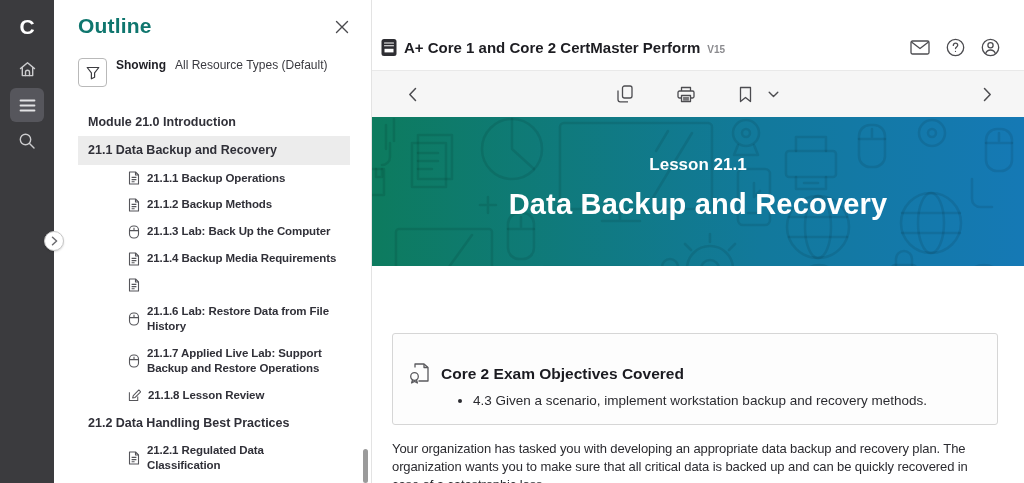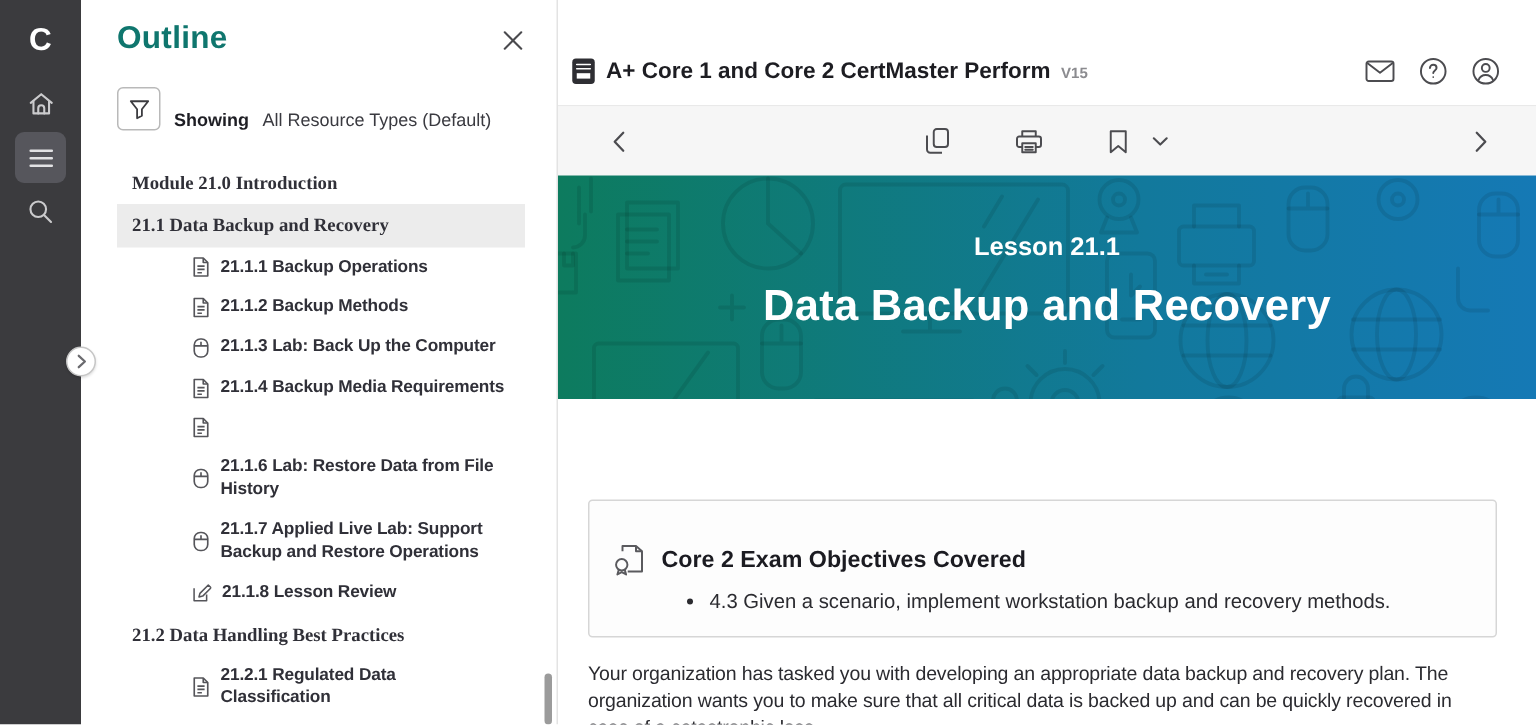--- a/index.html
+++ b/index.html
@@ -19,28 +19,28 @@
   .collapse-btn { position:absolute; left:44px; top:231px; width:20px; height:20px; border-radius:50%;
                   background:#fff; border:1px solid #c6c6c6; display:flex; align-items:center;
                   justify-content:center; cursor:pointer; z-index:5; box-shadow:0 1px 2px rgba(0,0,0,.15); }
 
   
   .panel { width:318px; flex:none; background:#fff; border-right:1px solid #e3e3e3;
            position:relative; padding-top:14px; }
   .panel-head { display:flex; align-items:flex-start; justify-content:space-between; padding:0 18px 0 24px; }
   .panel-title { font-size:21px; font-weight:700; color:#0f766e; letter-spacing:.2px; }
   .panel-close { background:none; border:none; cursor:pointer; padding:4px; margin-top:2px; }
-  .filter-row { display:flex; align-items:flex-end; margin:20px 0 0 24px; }
+  .filter-row { display:flex; align-items:flex-start; margin:20px 0 0 24px; }
   .filter-btn { width:29px; height:29px; border:1px solid #b9b9b9; border-radius:4px; background:#fff;
                 display:flex; align-items:center; justify-content:center; cursor:pointer; }
   .filter-showing { font-size:12px; font-weight:700; color:#1e1e24; margin-left:9px; }
   .filter-value { font-size:12px; color:#3a3a40; margin-left:9px; }
   .olist { margin:21px 0 0 24px; width:272px; }
   .row { cursor:pointer; color:#303038; }
-  .row.lv1 { font-size:12.5px; font-weight:700; padding:6px 10px; line-height:1.3;font-family:Liberation Serif, serif; }
+  .row.lv1 { font-size:12.5px; font-weight:700; padding:6px 10px; line-height:1.3; }
   .row.selected { background:#ececec; }
   .row.lv2 { display:flex; align-items:center; gap:7px; padding:6px 10px 6px 50px; }
   .row.lv2 .lbl { font-size:11.5px; font-weight:700; line-height:1.3; max-width:198px; letter-spacing:-.1px; }
   .row.lv2 .ic { flex:none; display:flex; }
   .panel-scroll { position:absolute; right:3px; bottom:0; width:5px; height:34px;
                   background:#9b9b9b; border-radius:3px; }
 
   
   .main { flex:1; display:flex; flex-direction:column; min-width:0;margin-top:25px; }
   .mhead { height:46px; flex:none; background:#fff; border-bottom:1px solid #e9e9e9;

